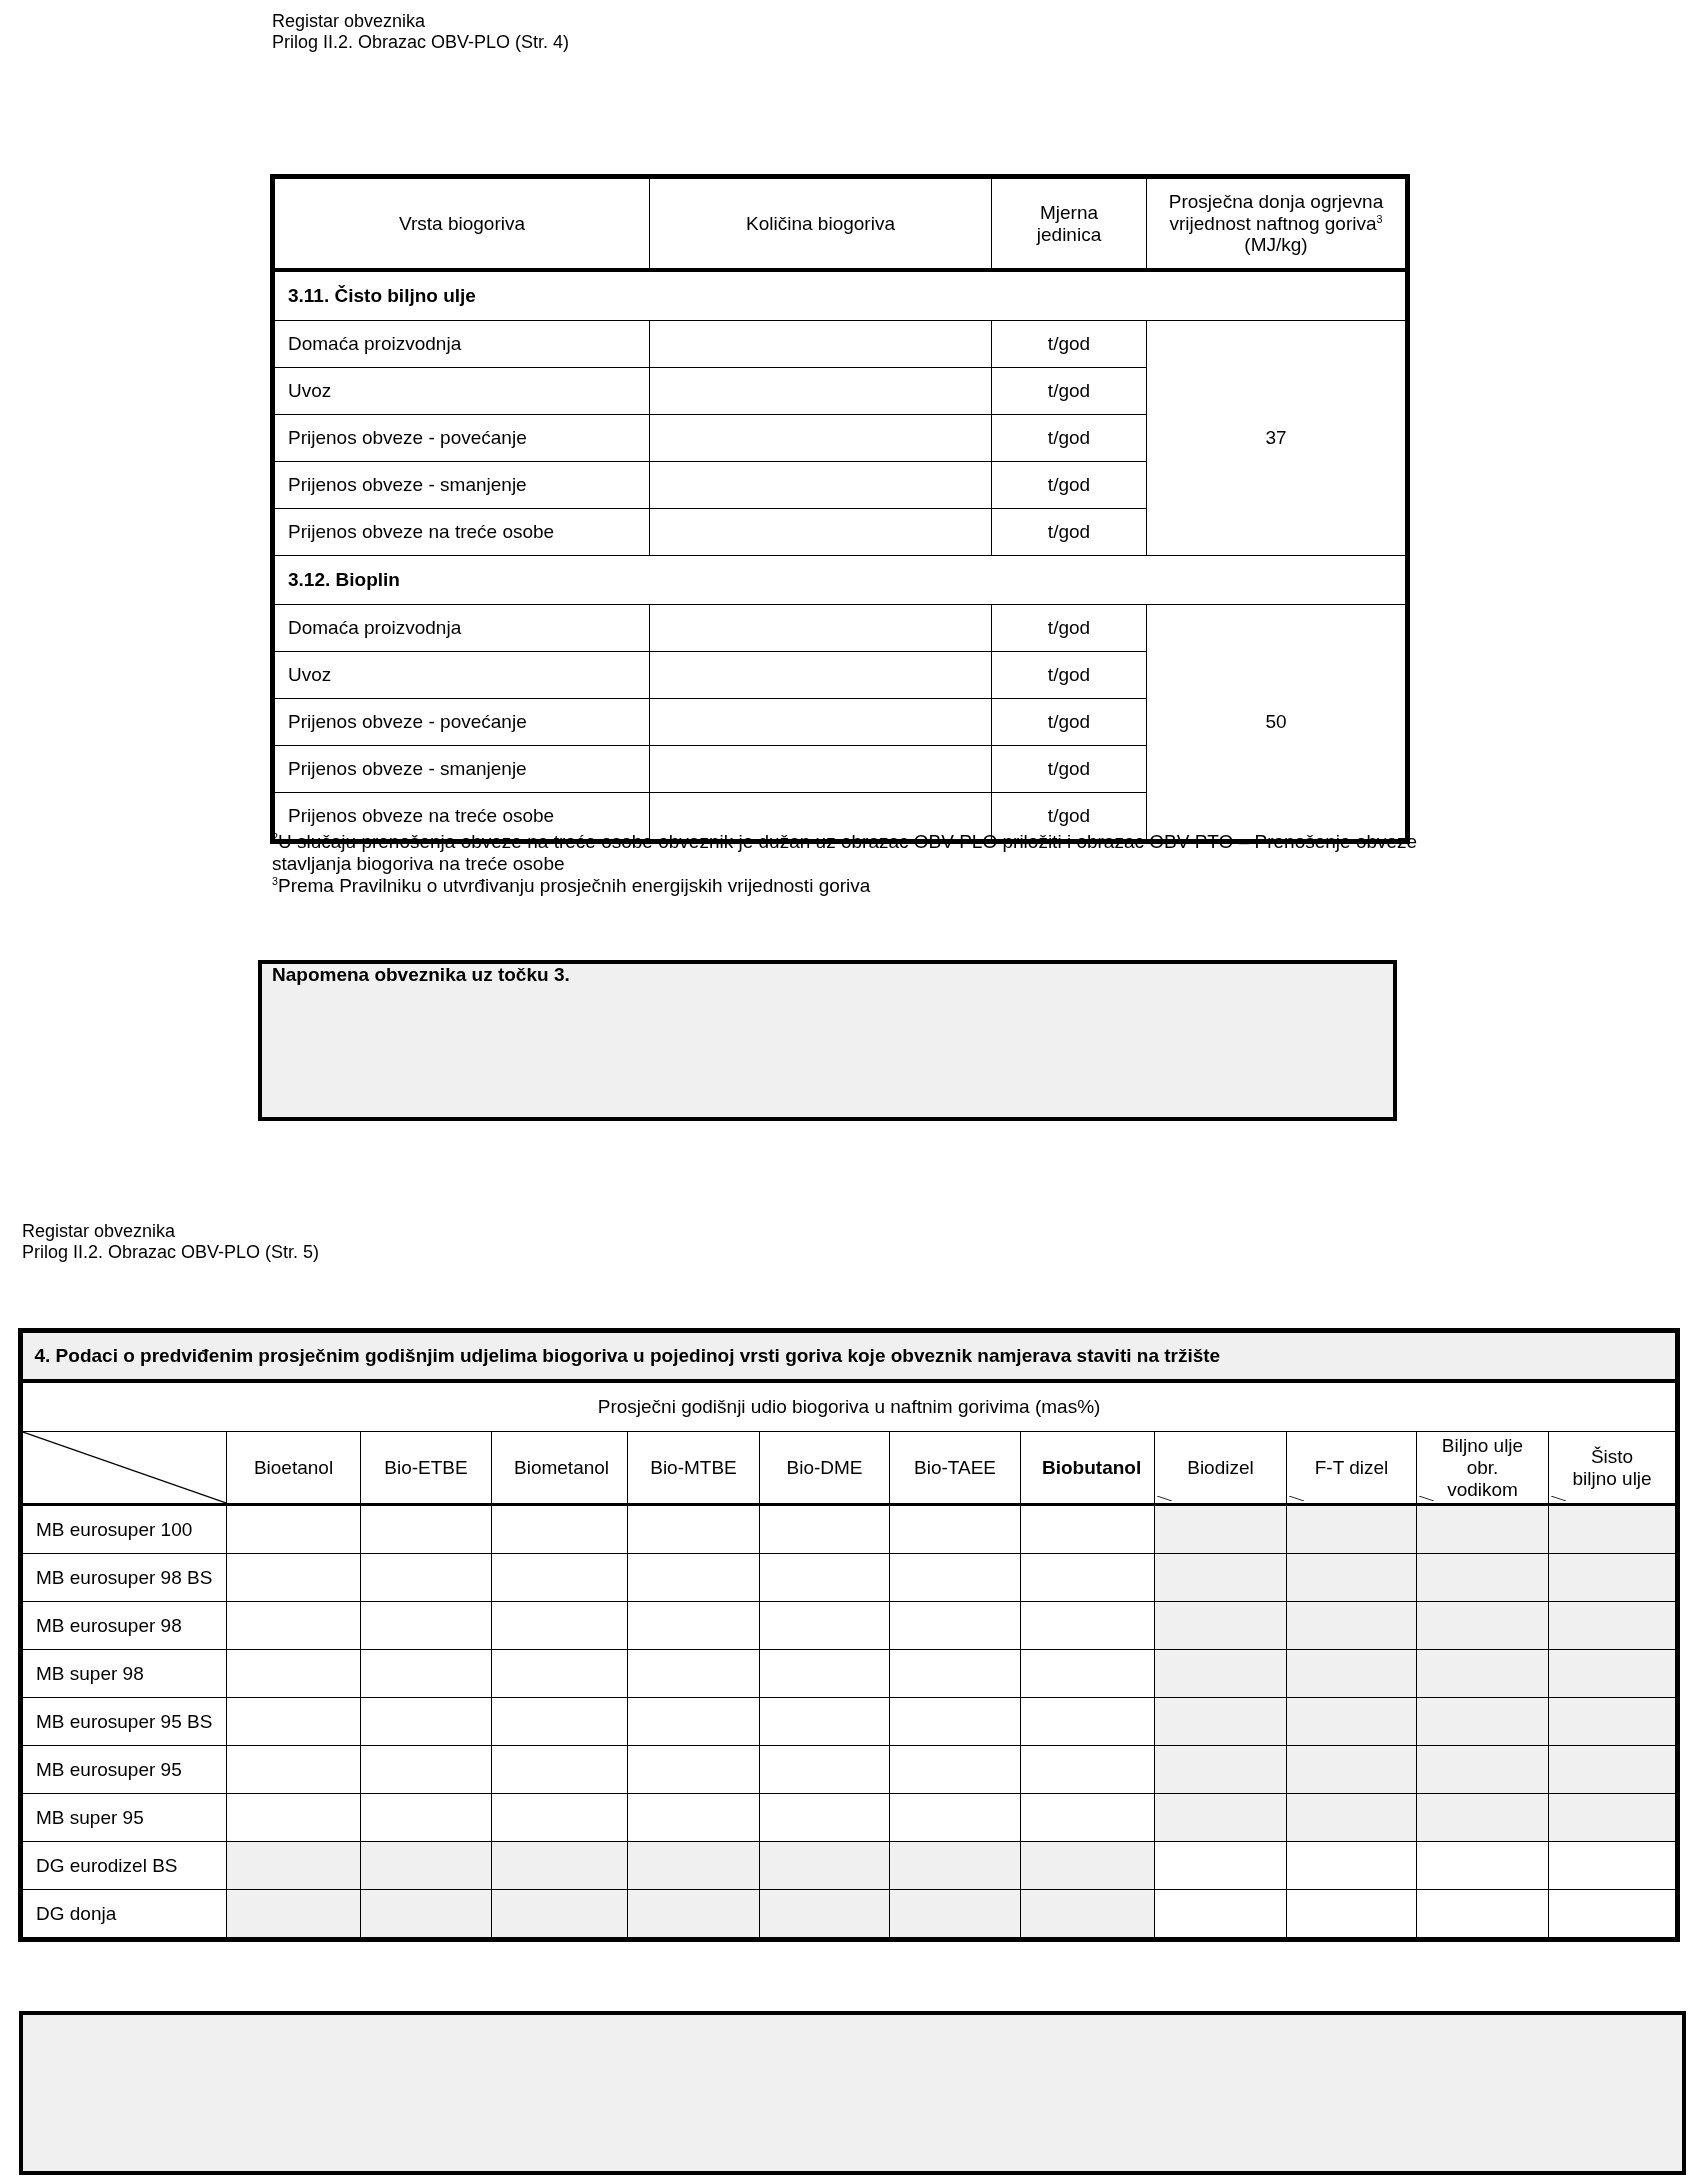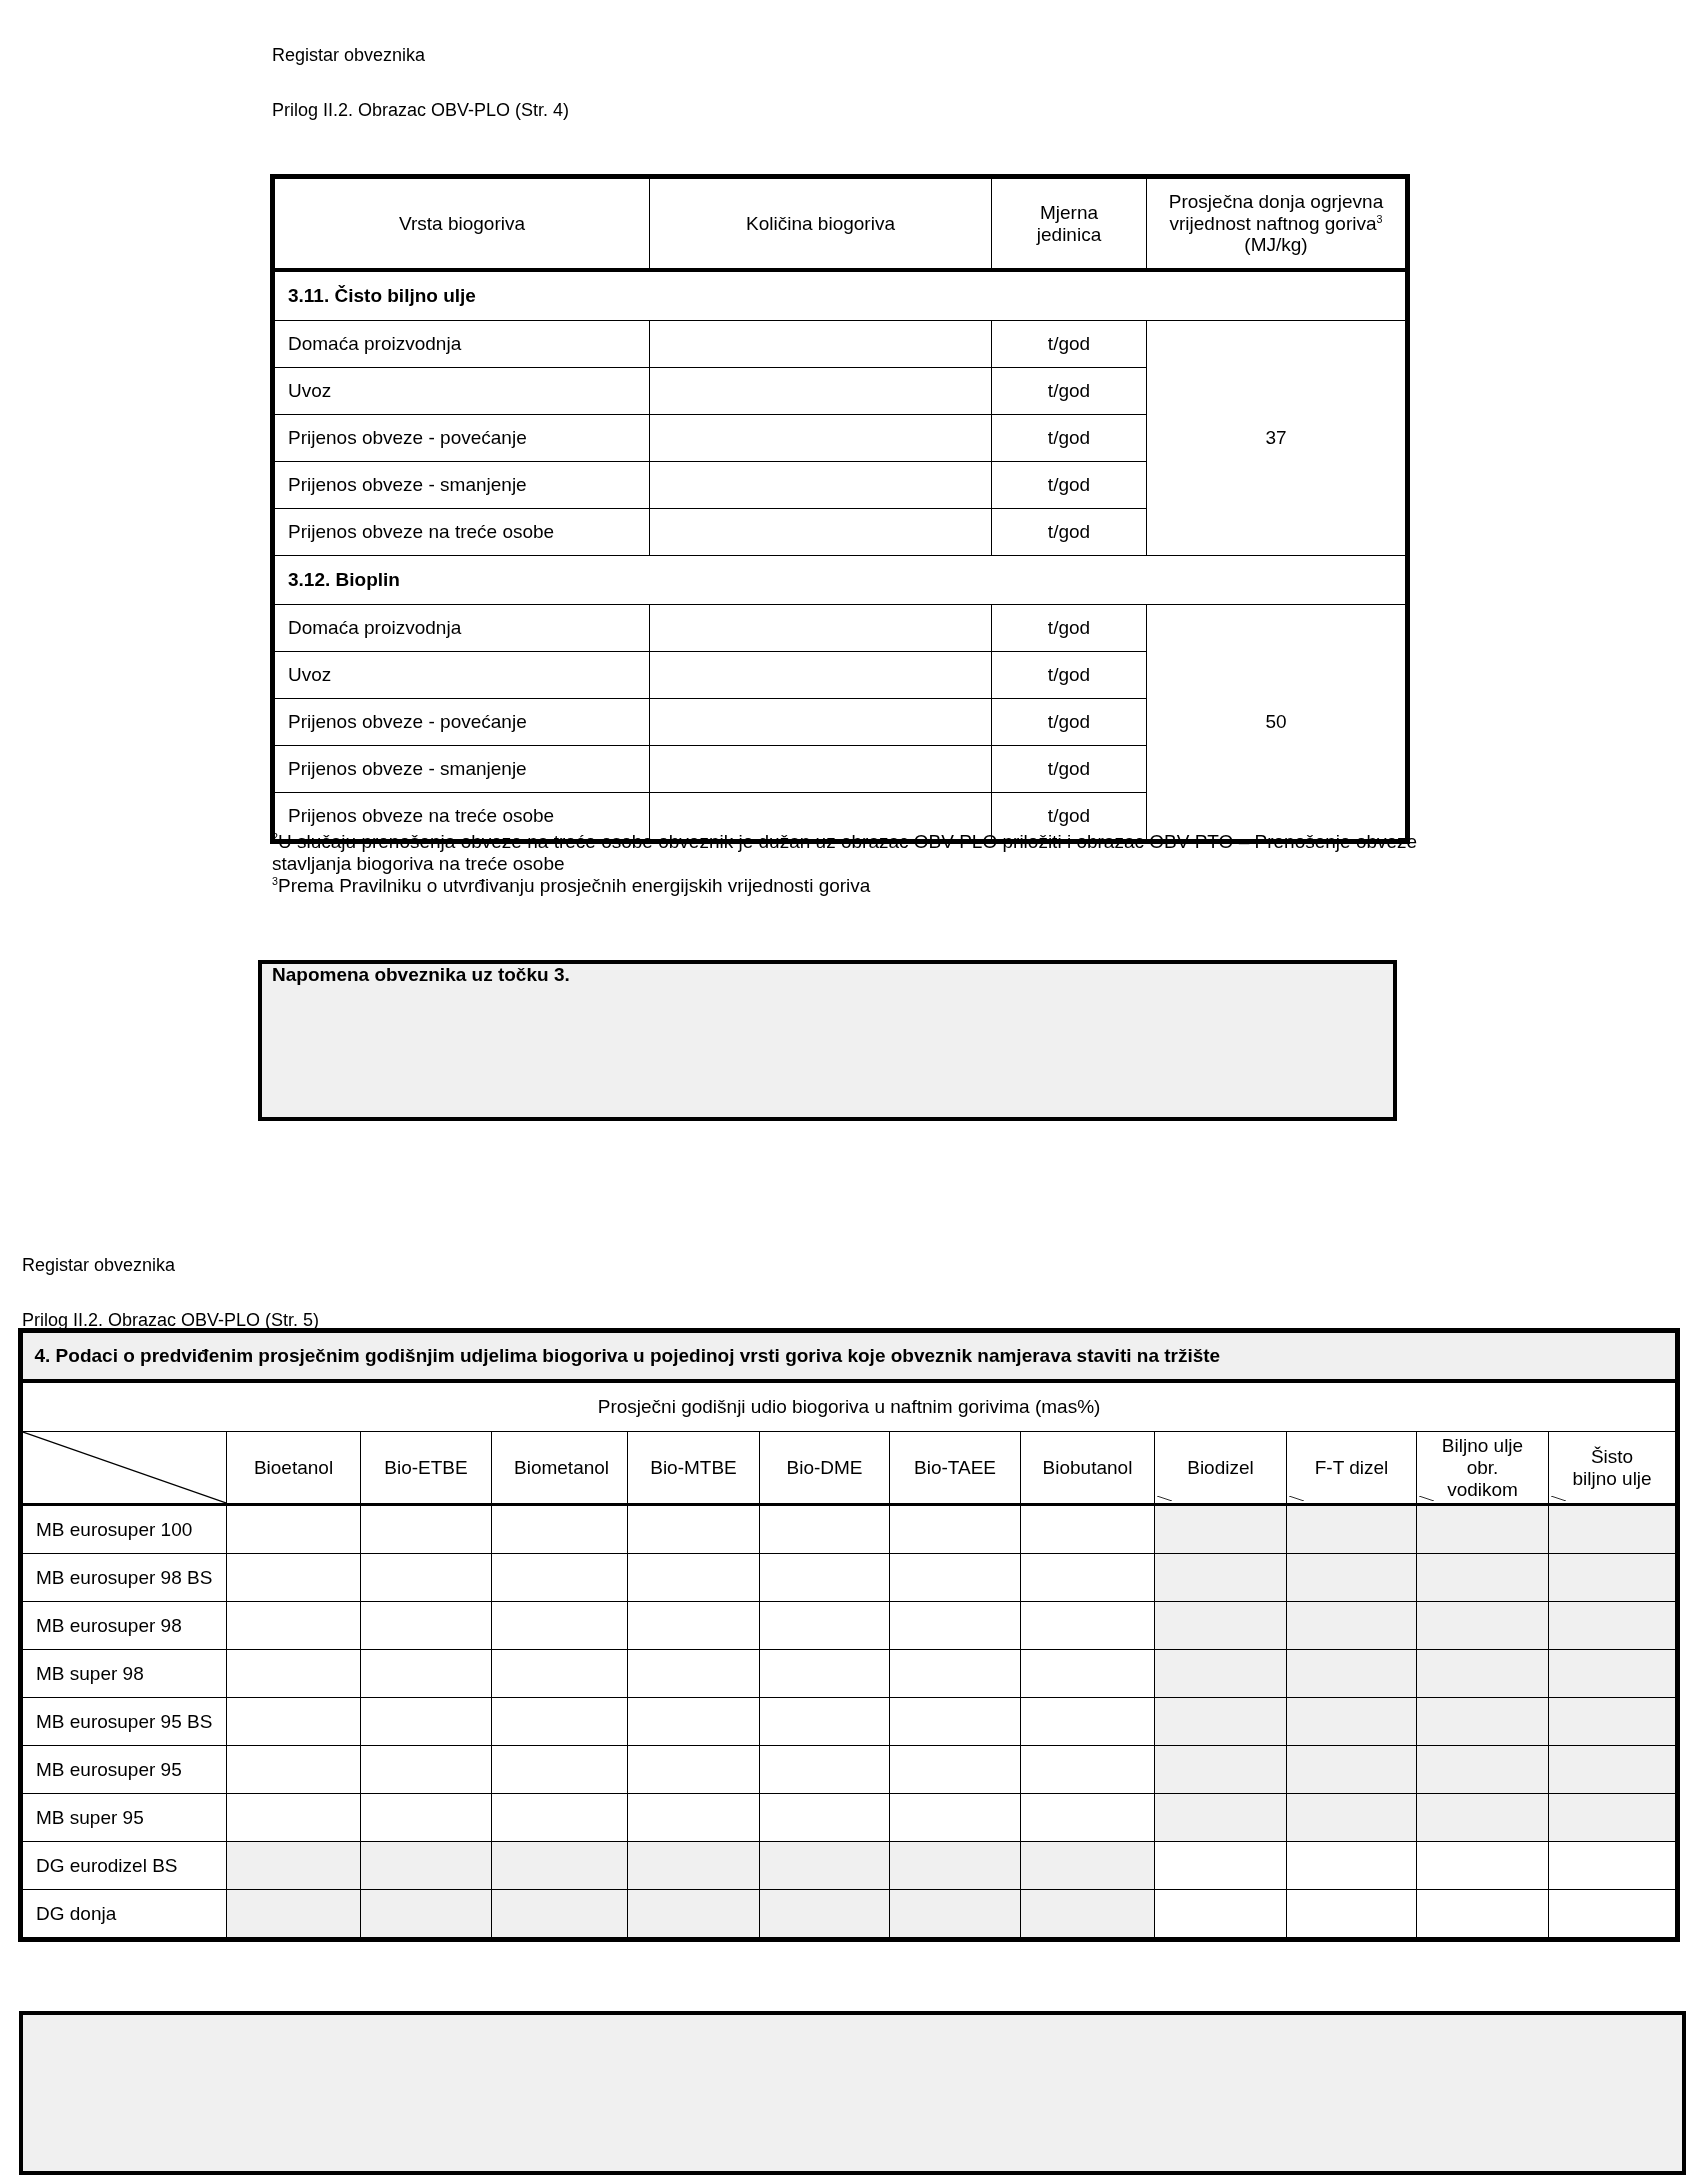--- a/index.html
+++ b/index.html
@@ -1,21 +1,21 @@
 <!DOCTYPE html>
 <html style="font-size:13px"><head>
 <meta charset="utf-8">
 <style>
   html, body { margin: 0; padding: 0; background: #ffffff; }
   body {
     width: 1699px; height: 2183px; position: relative; overflow: hidden;
     font-family: "Liberation Sans", sans-serif; color: #000;
   }
   .hdr { position: absolute; font-size: 18px; line-height: 21.4px; }
-  .hdr div { white-space: nowrap; margin-top: 34px; }
+  .hdr div { white-space: nowrap; }
 
   table { border-collapse: collapse; table-layout: fixed; }
   td, th { border: 1.6px solid #000; padding: 0; font-weight: normal; }
 
   
   #t1 { position: absolute; left: 270px; top: 174px; width: 1135px; border: 5px solid #000; }
   #t1 td { font-size: 19px; height: 46px; }
   #t1 .h { height: 89px; text-align: center; line-height: 21.4px; border-bottom: 4.1px solid #000; }
   #t1 .sec { font-weight: bold; padding-left: 13px; height: 48px; }
   #t1 .lbl { padding-left: 13px; }
@@ -179,21 +179,21 @@
         <svg preserveAspectRatio="none" viewBox="0 0 100 100">
             <line x1="0" y1="0" x2="100" y2="100" stroke="#000" stroke-width="1.2" vector-effect="non-scaling-stroke"></line>
           </svg>
       </td>
     <td class="colh"><span style="display: inline-block; max-width: 91px;">Bioetanol</span></td>
         <td class="colh"><span style="display: inline-block; max-width: 91px;">Bio-ETBE</span></td>
         <td class="colh"><span style="display: inline-block; max-width: 91px;">Biometanol</span></td>
         <td class="colh"><span style="display: inline-block; max-width: 91px;">Bio-MTBE</span></td>
         <td class="colh"><span style="display: inline-block; max-width: 91px;">Bio-DME</span></td>
         <td class="colh"><span style="display: inline-block; max-width: 91px;">Bio-TAEE</span></td>
-        <td class="colh"><span style="display: inline-block; max-width: 91px;">Biobutanol</span></td>
+        <td class="colh"><span style="display: inline-block; max-width: 91px; font-weight: bold;">Biobutanol</span></td>
         <td class="colh"><span style="display: inline-block; max-width: 91px;">Biodizel</span><svg class="tick" viewBox="0 0 18 6">
             <line x1="0" y1="0" x2="18" y2="6" stroke="#000" stroke-width="1"></line>
           </svg></td>
         <td class="colh"><span style="display: inline-block; max-width: 91px;">F-T dizel</span><svg class="tick" viewBox="0 0 18 6">
             <line x1="0" y1="0" x2="18" y2="6" stroke="#000" stroke-width="1"></line>
           </svg></td>
         <td class="colh"><span style="display: inline-block; max-width: 91px;">Biljno ulje obr. vodikom</span><svg class="tick" viewBox="0 0 18 6">
             <line x1="0" y1="0" x2="18" y2="6" stroke="#000" stroke-width="1"></line>
           </svg></td>
         <td class="colh"><span style="display: inline-block; max-width: 91px;">Šisto biljno ulje</span><svg class="tick" viewBox="0 0 18 6">

